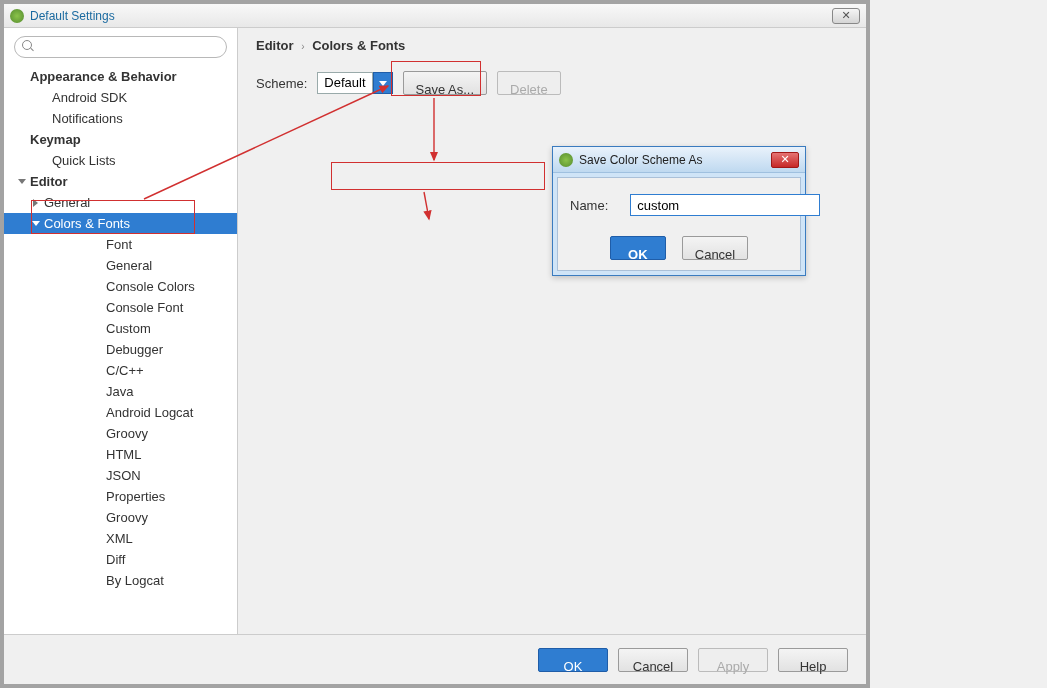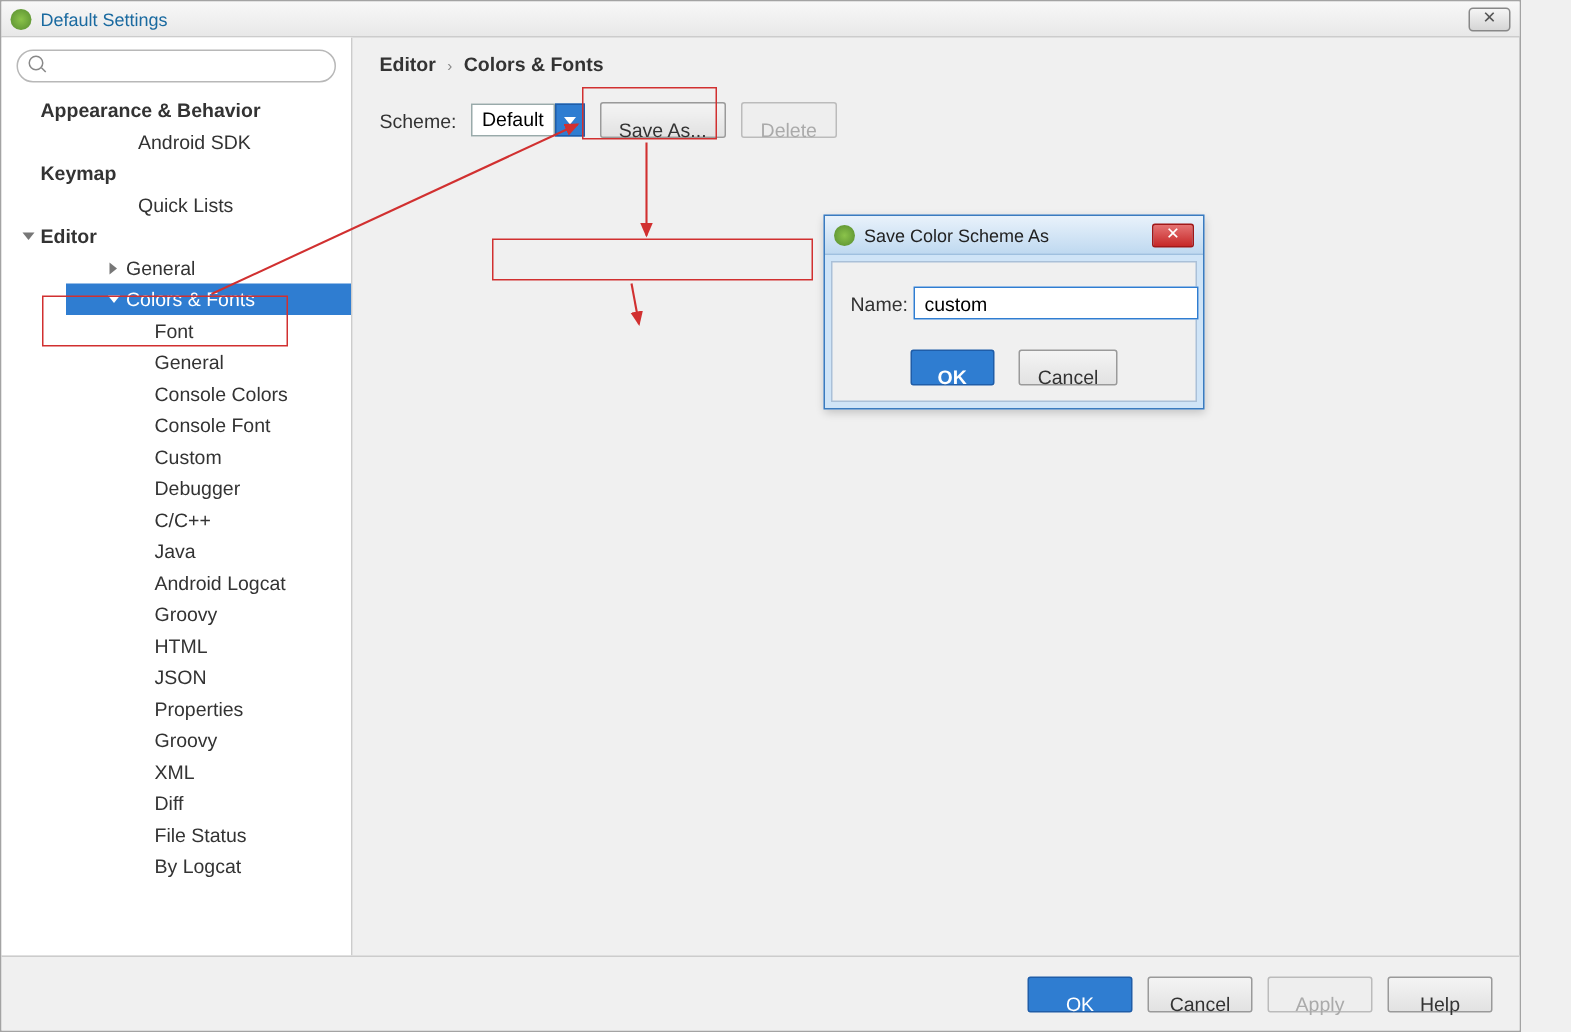--- a/index.html
+++ b/index.html
@@ -1,18 +1,18 @@
 <!DOCTYPE html>
 <html><head>
 <meta charset="utf-8">
 <style>
 * { margin: 0; padding: 0; box-sizing: border-box; font-family: "Segoe UI", Tahoma, Arial, sans-serif; font-size: 13px; }
 body { background: #f0f0f0; width: 1047px; height: 688px; position: relative; overflow: hidden; }
 
-.window { width: 1014px; height: 688px; background: #f0f0f0; border: 1px solid #a3a3a3; position: relative; }
+.window { width: 870px; height: 688px; background: #f0f0f0; border: 4px solid #a3a3a3; position: relative; }
 .titlebar { height: 24px; background: linear-gradient(#f8f8f8, #e8e8e8); border-bottom: 1px solid #ccc; display: flex; align-items: center; padding: 0 6px; }
 .titlebar .icon { width: 14px; height: 14px; border-radius: 50%; background: radial-gradient(#8bc34a, #558b2f); margin-right: 6px; }
 .titlebar .title { color: #1a6aa0; font-size: 12px; }
 .titlebar .winbtn { margin-left: auto; width: 28px; height: 16px; border: 1px solid #888; border-radius: 3px; background: linear-gradient(#f5f5f5,#d5d5d5); text-align: center; font-size: 11px; line-height: 13px; color: #555; cursor: pointer; }
 
 .body-area { display: flex; height: calc(100% - 24px - 50px); }
 
 .sidebar { width: 234px; border-right: 1px solid #ccc; background: #fff; display: flex; flex-direction: column; }
 .search-wrap { padding: 8px 10px 6px 10px; }
 .search { width: 100%; height: 22px; border: 1px solid #b8b8b8; border-radius: 11px; padding: 0 8px 0 24px; background: #fff; }
@@ -24,21 +24,21 @@
 .tree { flex: 1; overflow-y: auto; padding-top: 2px; }
 .tree-row { display: flex; align-items: center; height: 21px; padding-left: 10px; cursor: pointer; white-space: nowrap; color: #333; }
 .tree-row.bold { font-weight: bold; }
 .tree-row.selected { background: #2f7dd1; color: #fff; }
 .tree-row.selected .arrow { border-color: #fff transparent transparent transparent; }
 .tree-row .arrow { width: 0; height: 0; margin-right: 4px; }
 .arrow.down { border-left: 4px solid transparent; border-right: 4px solid transparent; border-top: 5px solid #777; }
 .arrow.right { border-top: 4px solid transparent; border-bottom: 4px solid transparent; border-left: 5px solid #777; margin-left: 1px; margin-right: 6px; }
 .arrow.none { width: 8px; height: 8px; }
 .indent-0 { padding-left: 14px; }
-.indent-1 { padding-left: 28px; margin-left: 43px; }
+.indent-1 { padding-left: 28px; }
 .indent-2 { padding-left: 40px; }
 .indent-1.leaf { padding-left: 48px; }
 .indent-2.leaf { padding-left: 102px; }
 
 .main { flex: 1; padding: 10px 18px; position: relative; }
 .breadcrumb { font-size: 13px; margin-bottom: 18px; color: #333; }
 .breadcrumb b { font-weight: bold; }
 .crumb-sep { margin: 0 4px; font-size: 10px; color: #888; }
 
 .scheme-row { display: flex; align-items: center; gap: 10px; }
@@ -54,21 +54,21 @@
 .btn.primary { background: #2f7dd1; border-color: #1f5da8; color: #fff; min-width: 70px; }
 .btn.wide { min-width: 70px; }
 
 
 .dialog { position: absolute; left: 314px; top: 118px; width: 254px; border: 1px solid #3a7bbf; background: #cfe4f7; box-shadow: 0 2px 6px rgba(0,0,0,0.2); }
 .dialog .dlg-title { height: 26px; background: linear-gradient(#e9f2fb,#bfd9f0); display: flex; align-items: center; padding: 0 6px; border-bottom: 1px solid #9fc0df; }
 .dialog .dlg-title .icon { width: 14px; height: 14px; border-radius:50%; background: radial-gradient(#8bc34a,#558b2f); margin-right: 6px; }
 .dialog .dlg-title .txt { color: #222; font-size: 12px; }
 .dialog .dlg-close { margin-left: auto; width: 28px; height: 16px; background: linear-gradient(#e57373,#c62828); border: 1px solid #a01818; border-radius: 2px; color:#fff; font-size:11px; text-align:center; line-height:13px; cursor:pointer; }
 .dialog .dlg-body { background: #f0f0f0; margin: 4px; padding: 16px 12px 10px 12px; border: 1px solid #aac0d8; }
-.dlg-row { display:flex; align-items:center; gap: 4px; margin-bottom: 20px; }
+.dlg-row { display:flex; align-items:center; gap: 22px; margin-bottom: 20px; }
 .dlg-row label { color:#333; }
 .dlg-row input { flex:1; height: 22px; border: 1px solid #2f7dd1; padding: 0 6px; background:#fff; }
 .dlg-btns { display:flex; justify-content:center; gap: 16px; }
 .dlg-btns .btn.primary { min-width: 56px; font-weight: bold; }
 .dlg-btns .btn { min-width: 64px; }
 
 
 .anno { position: absolute; border: 1px solid #d13030; pointer-events: none; }
 .anno-svg { position: absolute; left: 0; top: 0; pointer-events: none; }
 </style>
@@ -91,20 +91,23 @@
         <input class="search" placeholder="" style="">
       </div>
       <div class="tree">
         <div class="tree-row bold indent-0">
             <span class="arrow none"></span>
             <span>Appearance &amp; Behavior</span>
           </div>
         <div class="tree-row indent-1 leaf">
             <span>Android SDK</span>
           </div>
+        <div class="tree-row indent-1 leaf">
+            <span>Notifications</span>
+          </div>
         <div class="tree-row bold indent-0">
             <span class="arrow none"></span>
             <span>Keymap</span>
           </div>
         <div class="tree-row indent-1 leaf">
             <span>Quick Lists</span>
           </div>
         <div class="tree-row bold indent-0">
             <span class="arrow down"></span>
             <span>Editor</span>
@@ -157,23 +160,20 @@
             <span>Properties</span>
           </div>
         <div class="tree-row indent-2 leaf">
             <span>Groovy</span>
           </div>
         <div class="tree-row indent-2 leaf">
             <span>XML</span>
           </div>
         <div class="tree-row indent-2 leaf">
             <span>Diff</span>
-          </div>
-        <div class="tree-row indent-2 leaf">
-            <span>File Status</span>
           </div>
         <div class="tree-row indent-2 leaf">
             <span>By Logcat</span>
           </div>
       </div>
     </div>
 
     <div class="main">
       <div class="breadcrumb">
         <b>Editor</b>

